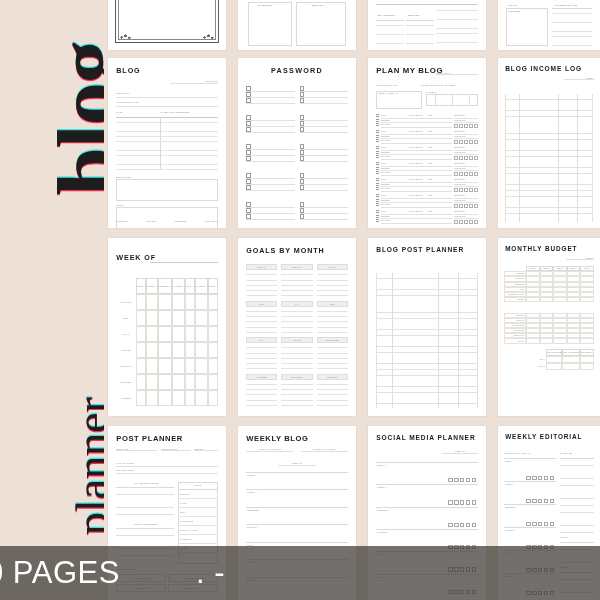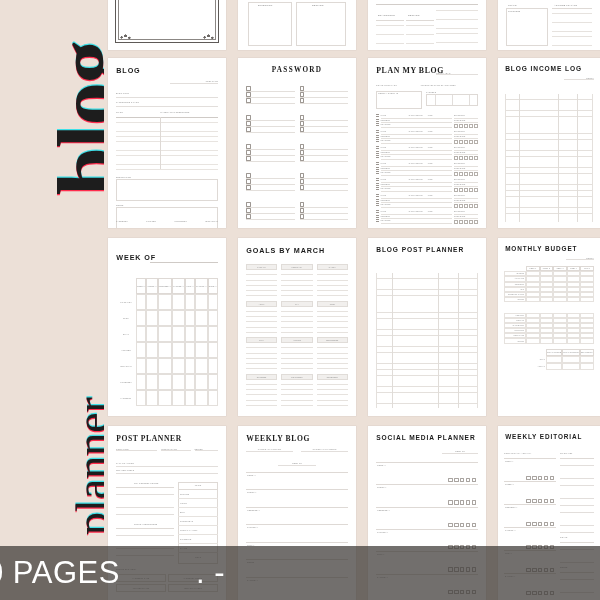--- a/index.html
+++ b/index.html
@@ -41,21 +41,21 @@
     position:absolute;background:#ffffff;overflow:hidden;
     box-shadow:0 0 0 0.5px rgba(0,0,0,.06);
   }
   .sheet{position:absolute;inset:0;padding:7% 7% 6% 7%;box-sizing:border-box;}
 
   .ptitle{
     font-size:7.2px;font-weight:700;letter-spacing:.9px;color:#1b1b1b;
     font-family:"Liberation Sans", sans-serif;
     margin:0 0 3px 0;
   }
-  .ptitle.serif{font-family:Liberation Serif, serif;letter-spacing:.6px;}
+  .ptitle.serif{font-family:Liberation Sans, sans-serif;letter-spacing:.6px;}
   .mini{font-size:2.2px;letter-spacing:.25px;color:#7b7b7b;text-transform:uppercase;white-space:nowrap;}
   .mini2{font-size:1.9px;letter-spacing:.2px;color:#8a8a8a;text-transform:uppercase;white-space:nowrap;}
   .line{height:1px;background:#e2dedb;}
   .bx{border:1px solid #ded9d5;box-sizing:border-box;}
 
   
   .botbar{
     position:absolute;left:0;bottom:0;width:600px;height:54px;
     background:rgba(60,56,52,.72);
     z-index:9;
@@ -602,21 +602,21 @@
             <div style="border: 0.5px solid rgb(227, 223, 219);"></div>
             <div style="border: 0.5px solid rgb(227, 223, 219);"></div>
             <div style="border: 0.5px solid rgb(227, 223, 219);"></div>
             <div style="border: 0.5px solid rgb(227, 223, 219);"></div>
           </div>
       </div>
     </div>
 
     <div class="page" style="left:134px;top:238px;width:118px;height:178px;">
       <div class="sheet">
-        <div class="ptitle">GOALS BY MARCH</div>
+        <div class="ptitle">GOALS BY MONTH</div>
         <div id="goals-body" style="position:absolute;left:8px;right:8px;top:26px;bottom:10px;display:grid;grid-template-columns:1fr 1fr 1fr;grid-template-rows:1fr 1fr 1fr 1fr;gap:4px;">
             <div style="display: flex; flex-direction: column;">
               <div class="mini2" style="background: rgb(241, 239, 237); border: 0.5px solid rgb(224, 220, 216); text-align: center; font-size: 1.7px; line-height: 4px;">JANUARY</div>
               <div style="flex: 1 1 0%; border-bottom: 0.5px solid rgb(230, 226, 222);"></div>
               <div style="flex: 1 1 0%; border-bottom: 0.5px solid rgb(230, 226, 222);"></div>
               <div style="flex: 1 1 0%; border-bottom: 0.5px solid rgb(230, 226, 222);"></div>
               <div style="flex: 1 1 0%; border-bottom: 0.5px solid rgb(230, 226, 222);"></div>
               <div style="flex: 1 1 0%; border-bottom: 0.5px solid rgb(230, 226, 222);"></div>
             </div>
             <div style="display: flex; flex-direction: column;">

